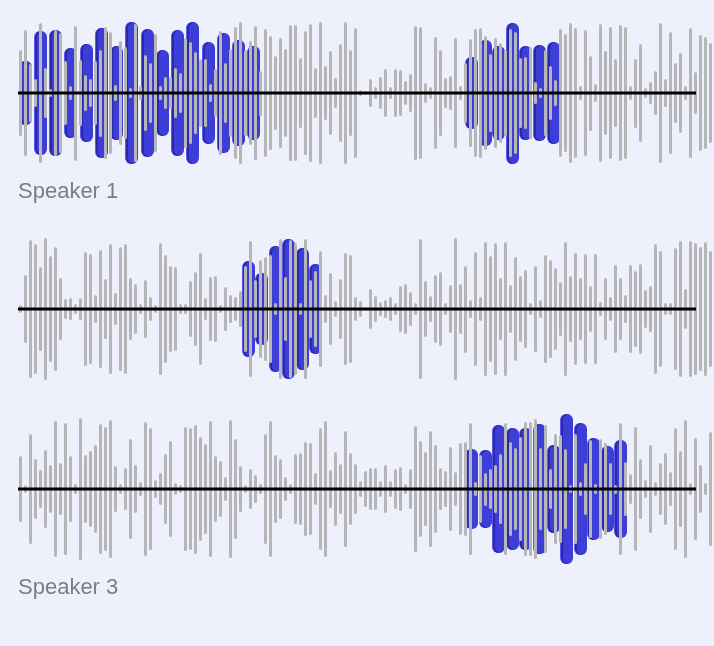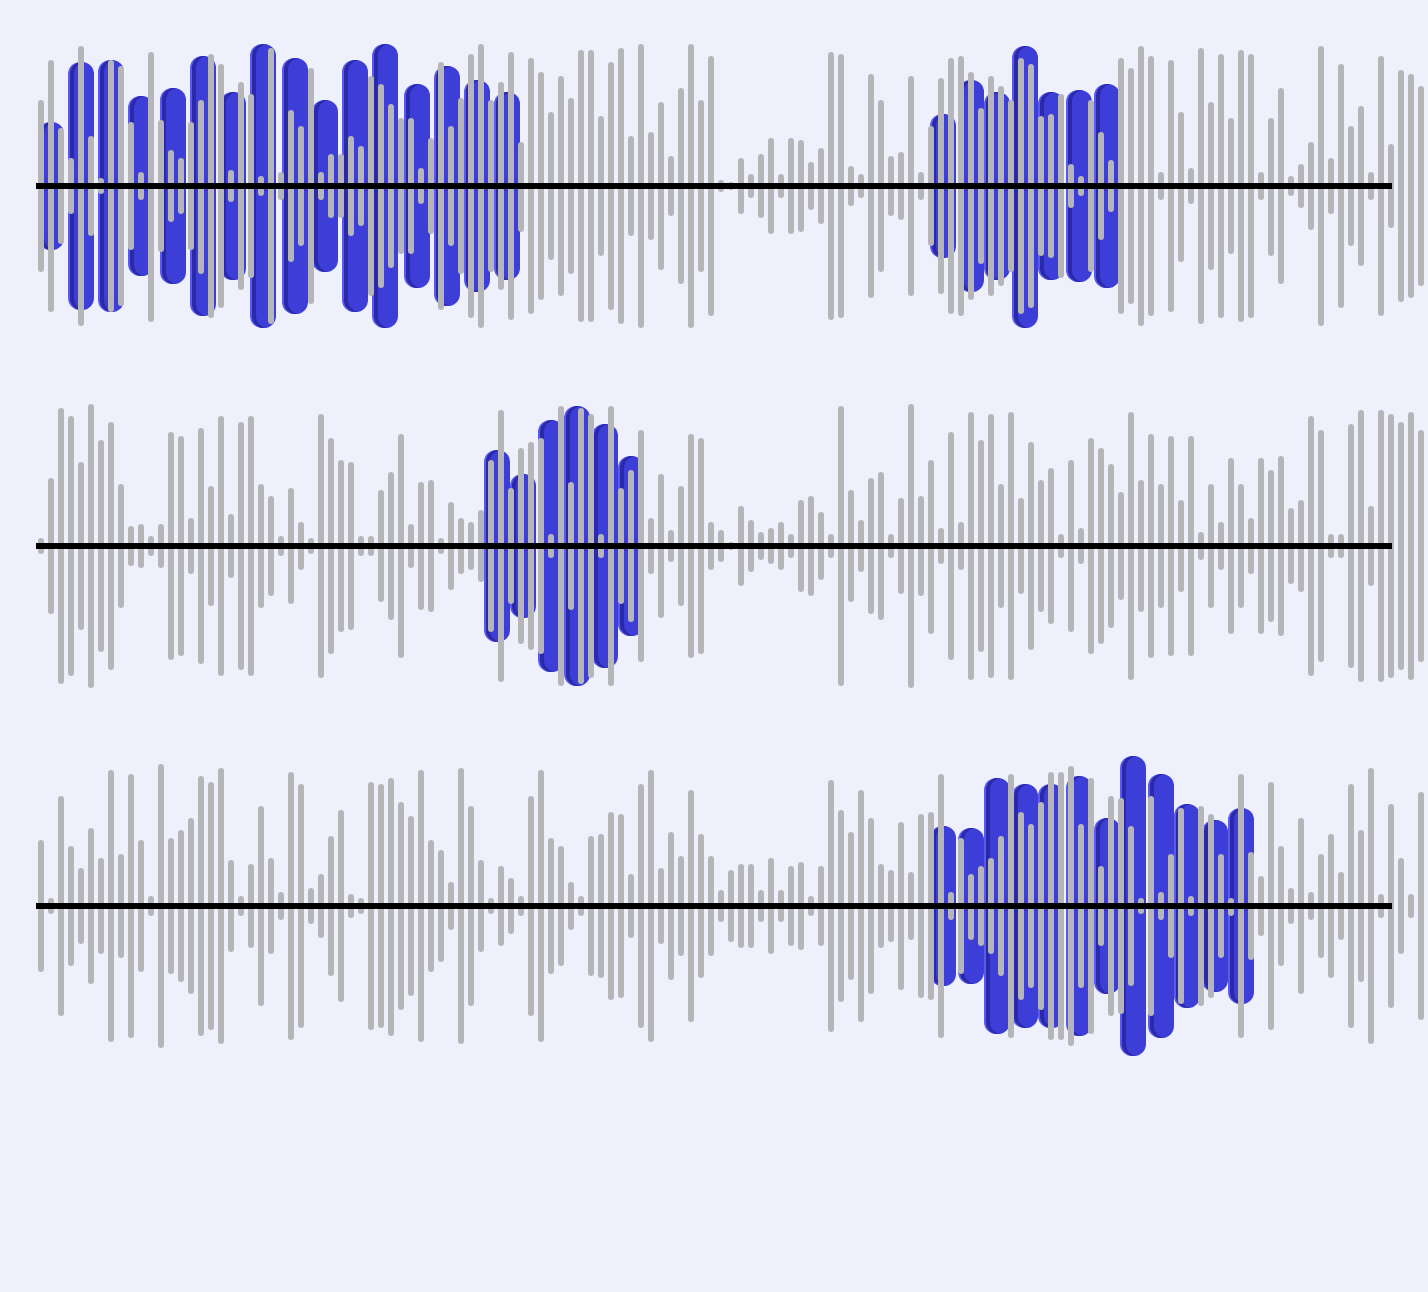--- a/index.html
+++ b/index.html
@@ -233,20 +233,21 @@
           <div class="hl-bar" style="height: 48.3%;"></div>
           <div class="hl-bar" style="height: 71%;"></div>
           <div class="hl-bar" style="height: 63.2%;"></div>
           <div class="hl-bar" style="height: 94%;"></div>
           <div class="hl-bar" style="height: 62.4%;"></div>
           <div class="hl-bar" style="height: 63.4%;"></div>
           <div class="hl-bar" style="height: 67.4%;"></div>
         </div>
         <div class="axis"></div>
       </div>
+      <div class="label">Speaker 1</div>
     </div>
     <div class="track">
       <div class="wave-box">
         <div class="bg-layer">
           <div class="bg-bar" style="height: 5.8%;"></div>
           <div class="bg-bar" style="height: 44.9%;"></div>
           <div class="bg-bar" style="height: 91.8%;"></div>
           <div class="bg-bar" style="height: 86.5%;"></div>
           <div class="bg-bar" style="height: 55.8%;"></div>
           <div class="bg-bar" style="height: 94.4%;"></div>
@@ -547,14 +548,15 @@
           <div class="hl-bar" style="height: 86.6%;"></div>
           <div class="hl-bar" style="height: 59.1%;"></div>
           <div class="hl-bar" style="height: 99.5%;"></div>
           <div class="hl-bar" style="height: 87.9%;"></div>
           <div class="hl-bar" style="height: 67.5%;"></div>
           <div class="hl-bar" style="height: 57.7%;"></div>
           <div class="hl-bar" style="height: 65.4%;"></div>
         </div>
         <div class="axis"></div>
       </div>
+      <div class="label">Speaker 3</div>
     </div>
   </div>
 
 </body></html>

